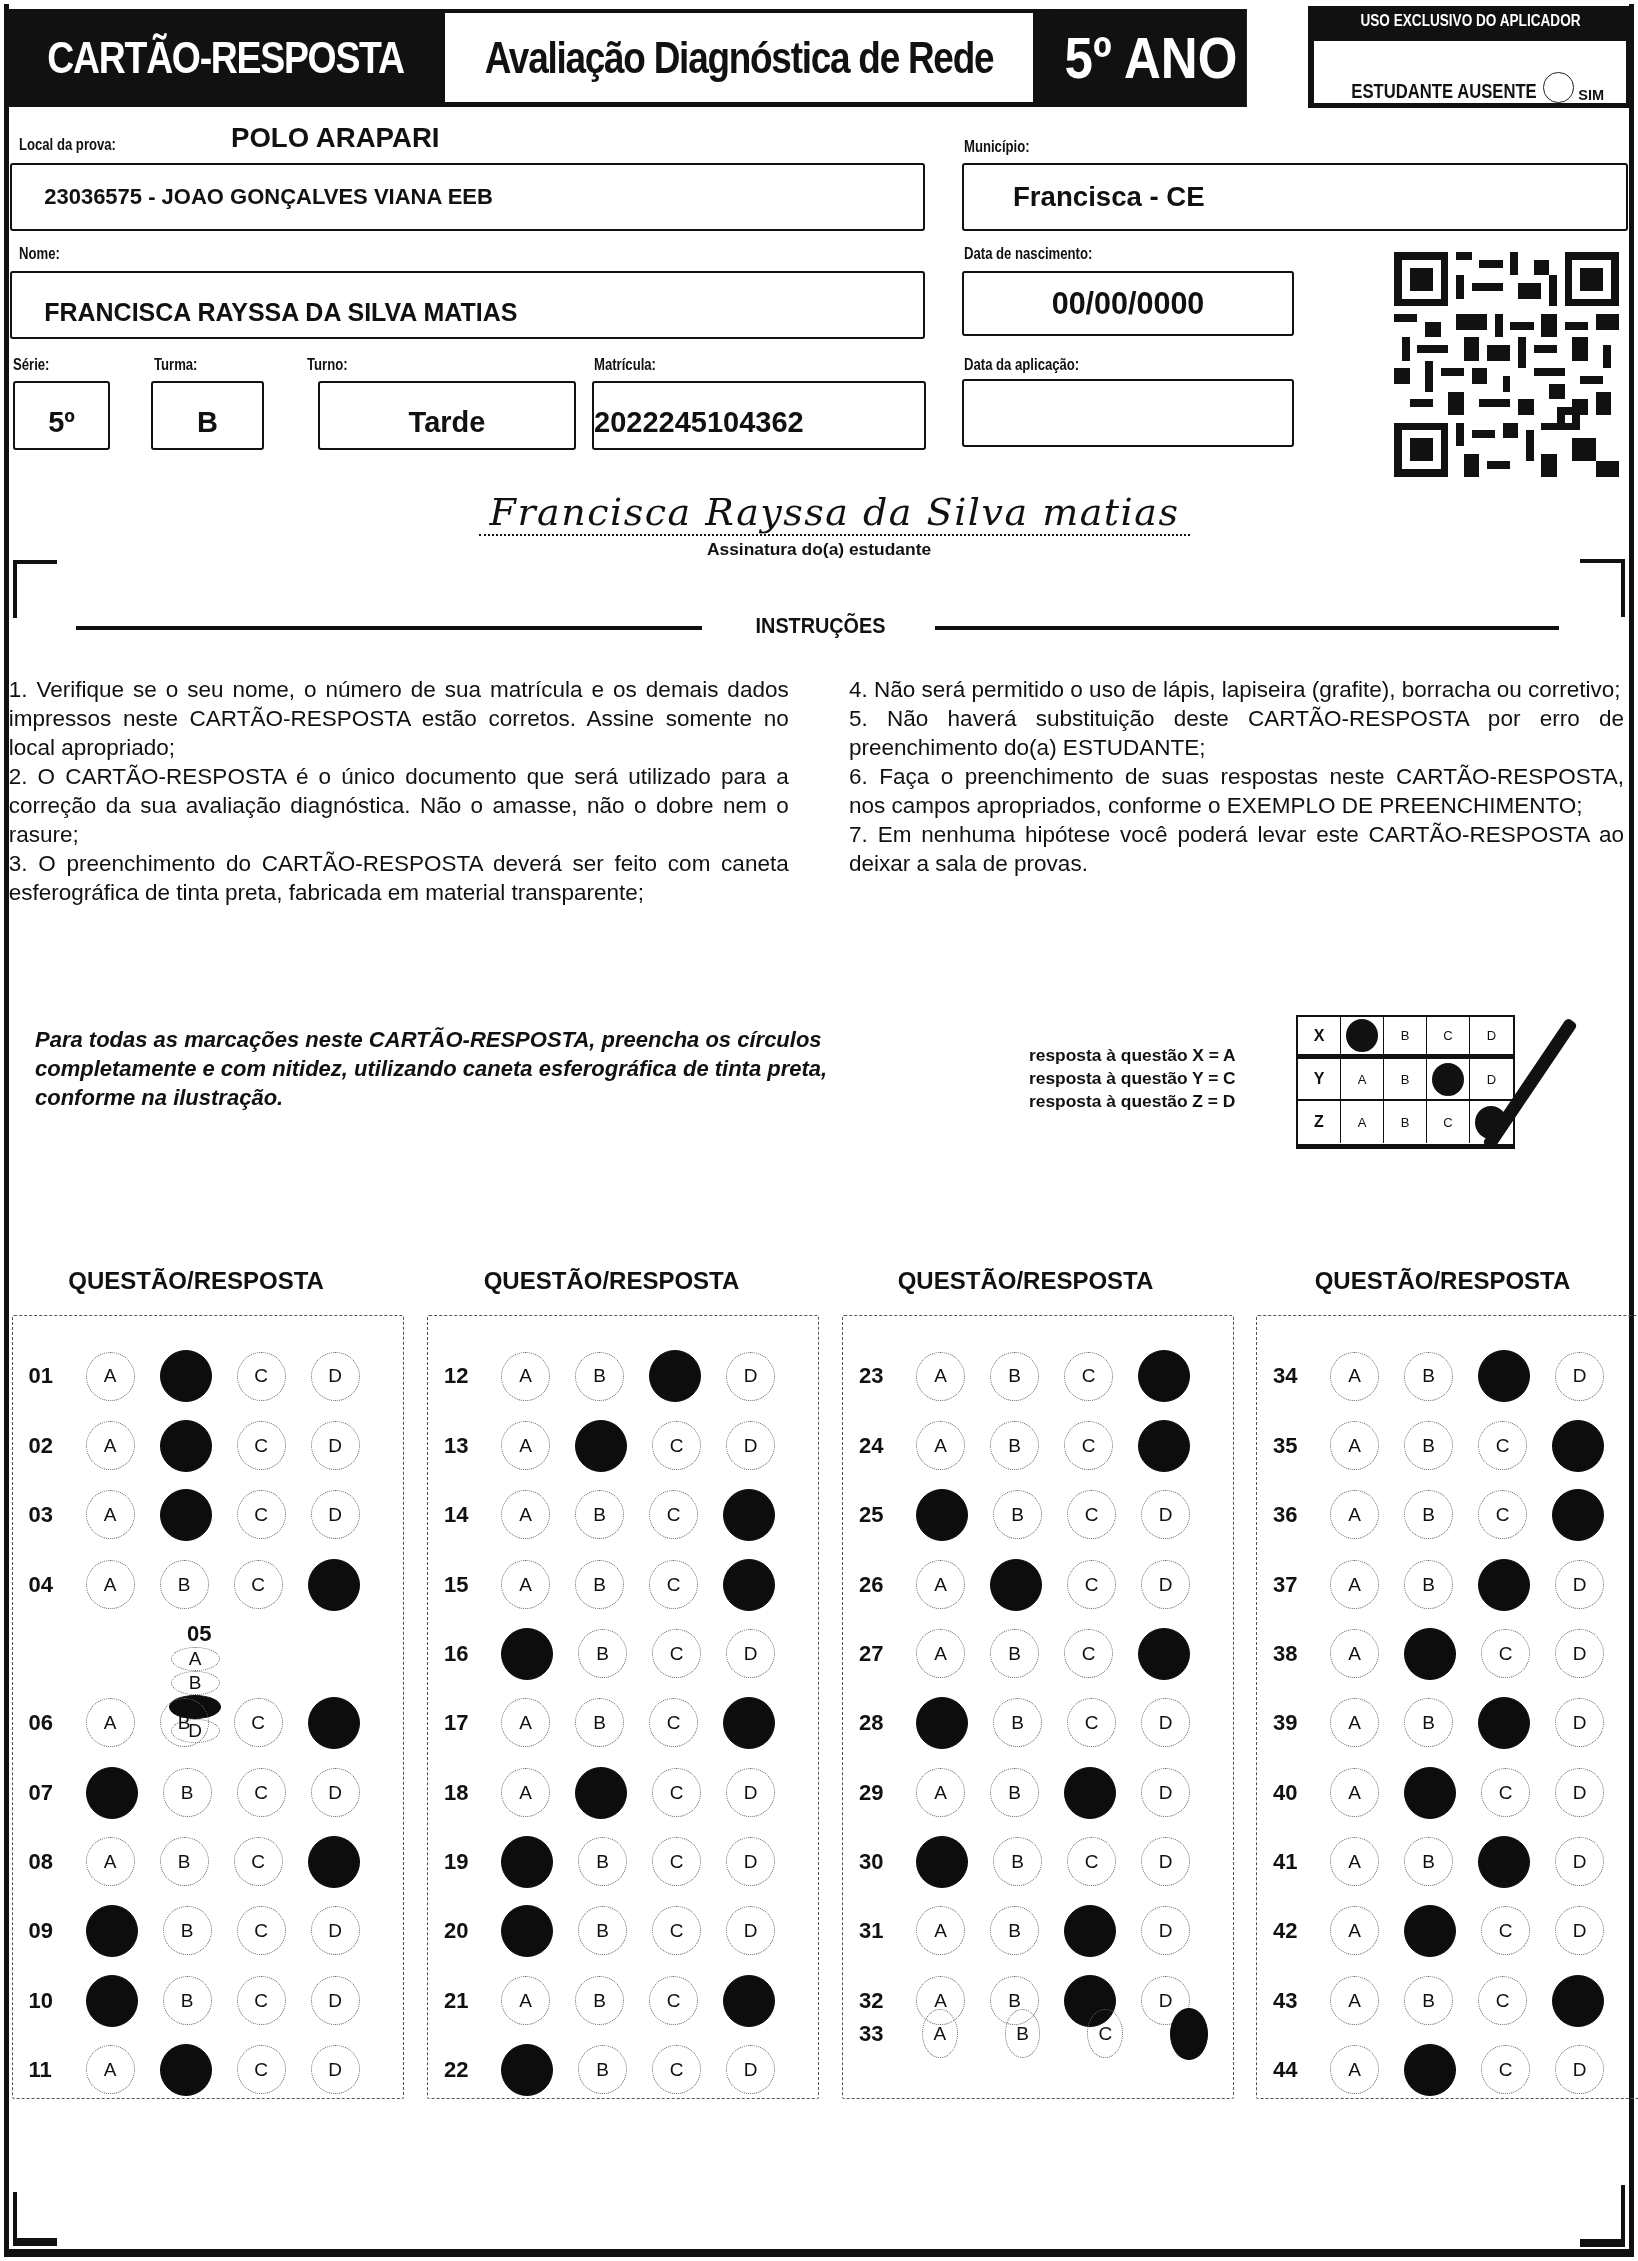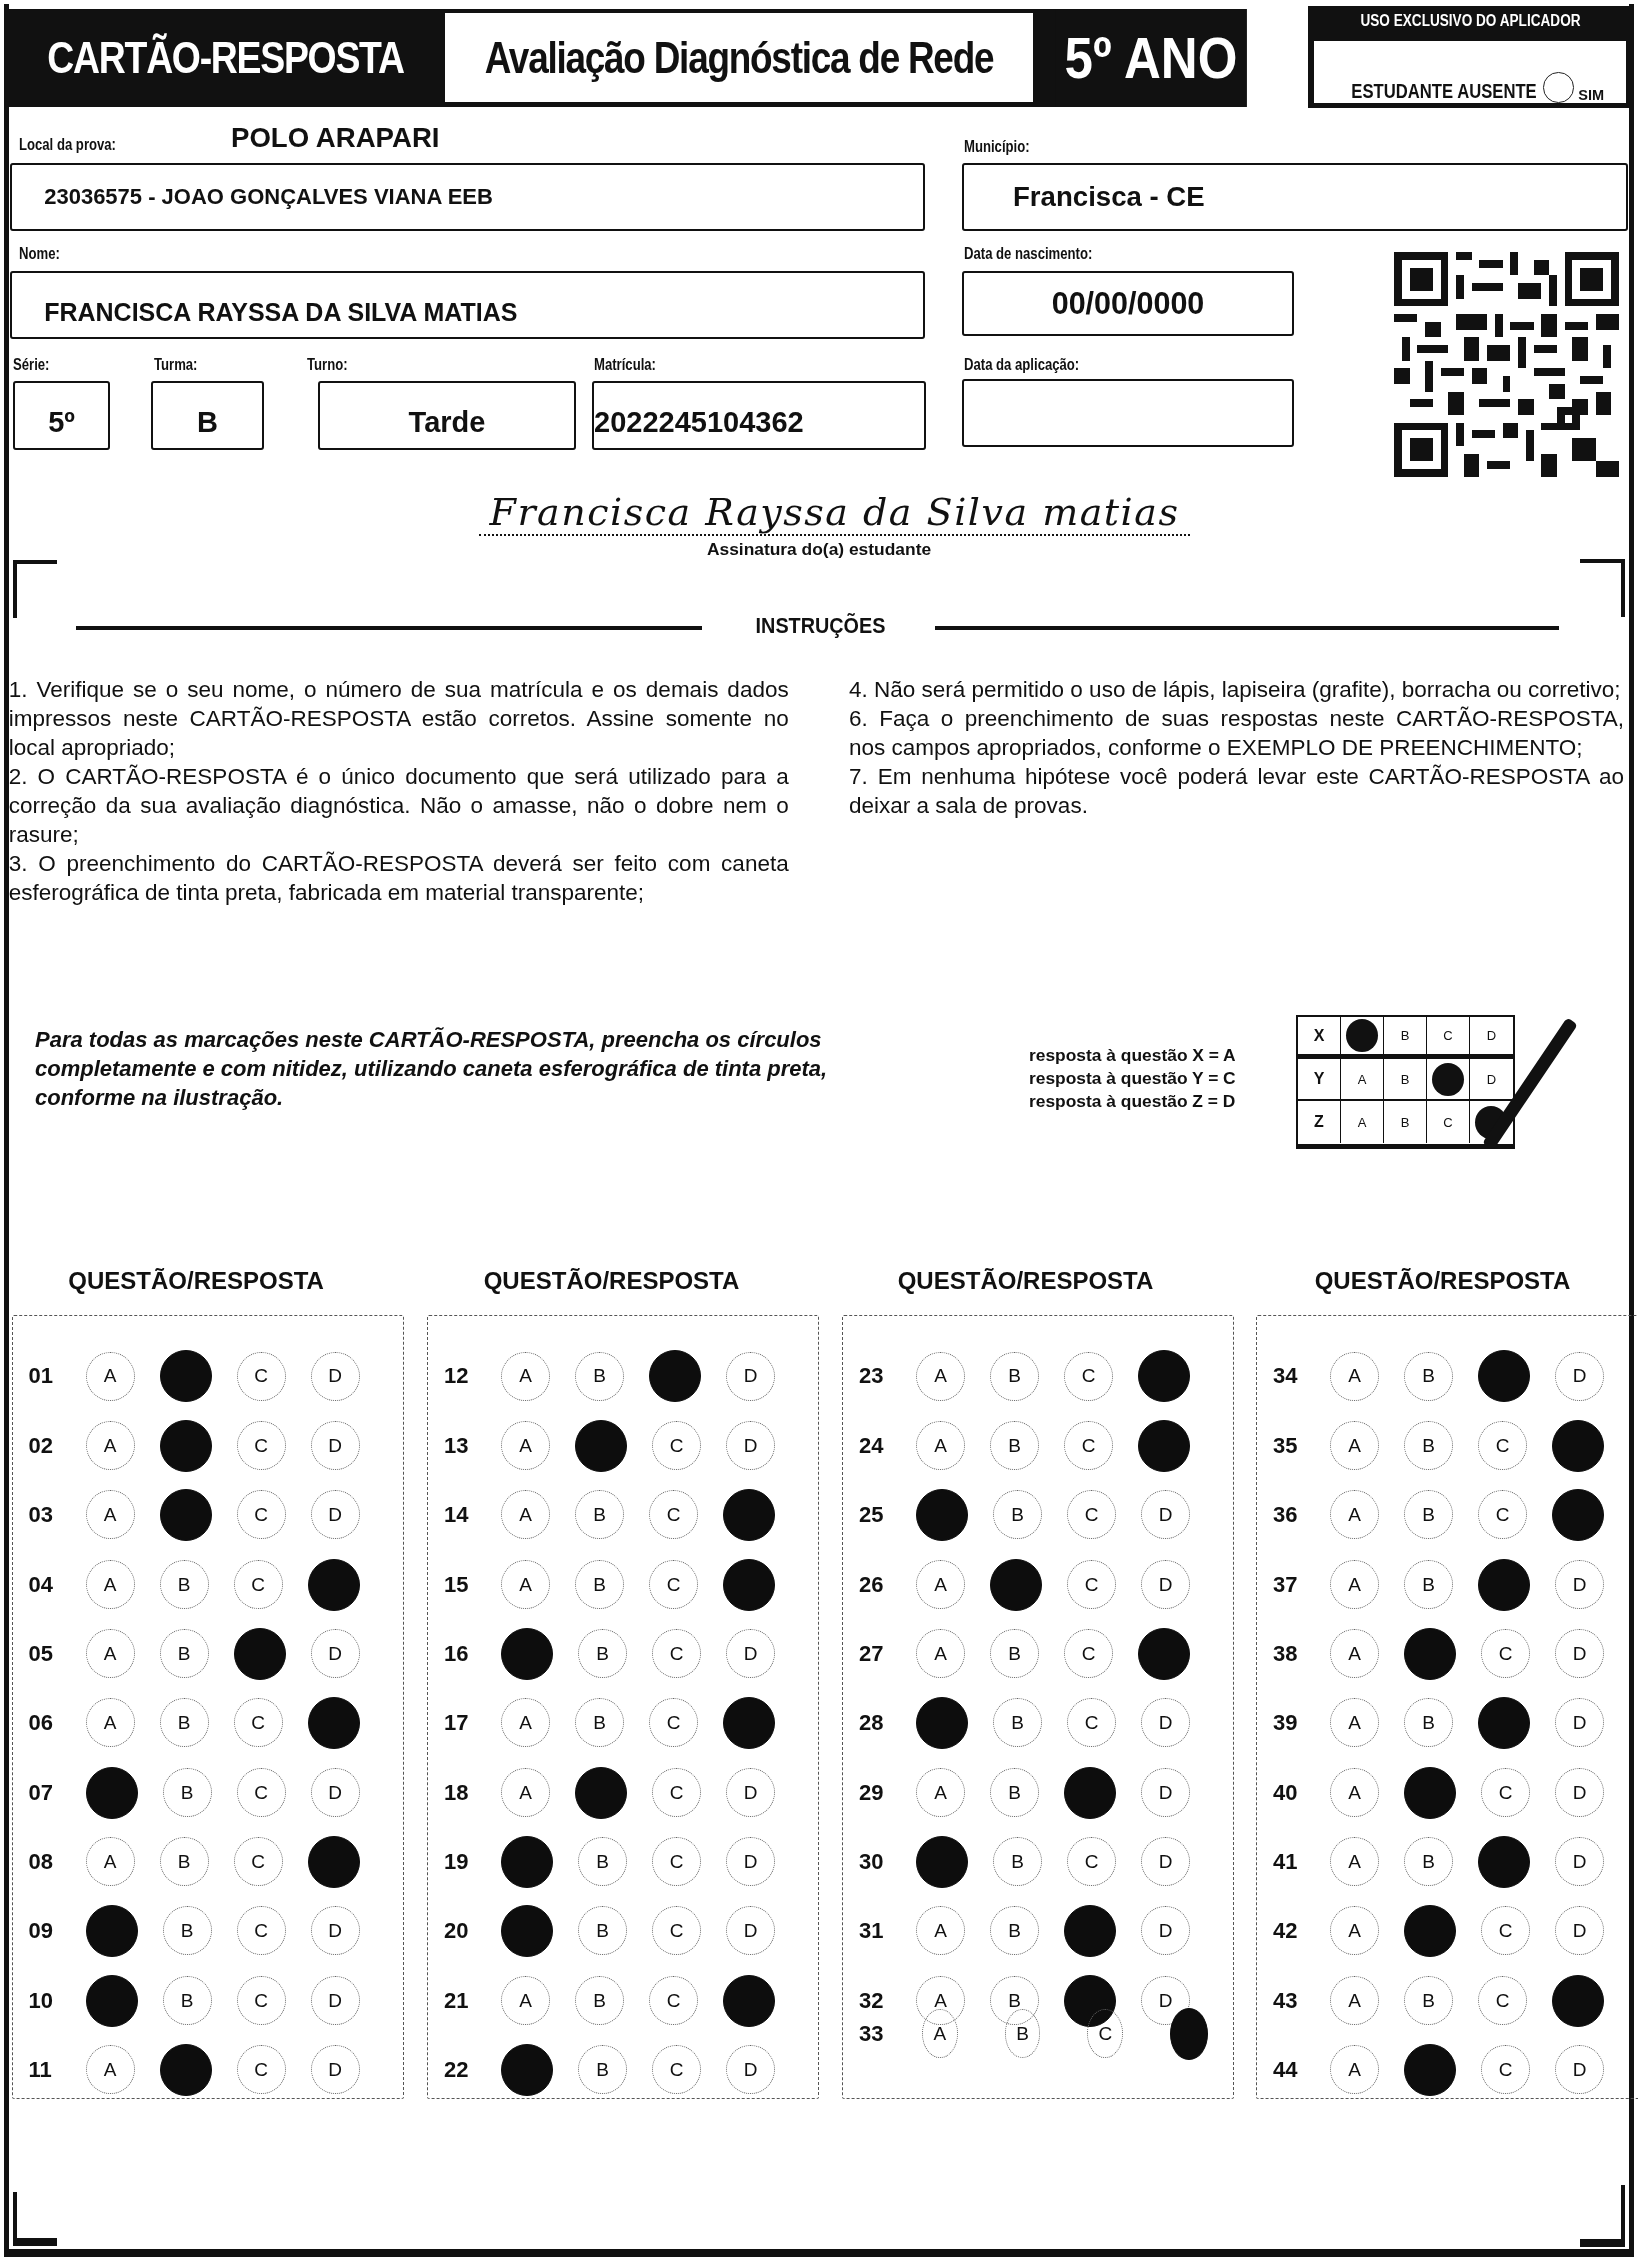--- a/index.html
+++ b/index.html
@@ -209,20 +209,21 @@
 <div class="instr-line" style="left:935px;width:624px;"></div>
 <div class="instr-title">INSTRUÇÕES</div>
 
 <div class="instr-col" style="left:8.7px;width:780px;">
   <p>1. Verifique se o seu nome, o número de sua matrícula e os demais dados impressos neste CARTÃO-RESPOSTA estão corretos. Assine somente no local apropriado;</p>
   <p>2. O CARTÃO-RESPOSTA é o único documento que será utilizado para a correção da sua avaliação diagnóstica. Não o amasse, não o dobre nem o rasure;</p>
   <p>3. O preenchimento do CARTÃO-RESPOSTA deverá ser feito com caneta esferográfica de tinta preta, fabricada em material transparente;</p>
 </div>
 <div class="instr-col" style="left:849px;width:775px;">
   <p>4. Não será permitido o uso de lápis, lapiseira (grafite), borracha ou corretivo;</p>
+  <p>5. Não haverá substituição deste CARTÃO-RESPOSTA por erro de preenchimento do(a) ESTUDANTE;</p>
   <p>6. Faça o preenchimento de suas respostas neste CARTÃO-RESPOSTA, nos campos apropriados, conforme o EXEMPLO DE PREENCHIMENTO;</p>
   <p>7. Em nenhuma hipótese você poderá levar este CARTÃO-RESPOSTA ao deixar a sala de provas.</p>
 </div>
 
 <div class="fill-text">Para todas as marcações neste CARTÃO-RESPOSTA, preencha os círculos completamente e com nitidez, utilizando caneta esferográfica de tinta preta, conforme na ilustração.</div>
 <div class="ex-legend">
   <div>resposta à questão X = A</div>
   <div>resposta à questão Y = C</div>
   <div>resposta à questão Z = D</div>
 </div>
@@ -281,21 +282,21 @@
         <div class="bubble">C</div>
         <div class="bubble">D</div>
       </div>
       <div class="q-row" style="top: 236px;">
         <div class="q-num">04</div>
         <div class="bubble">A</div>
         <div class="bubble">B</div>
         <div class="bubble">C</div>
         <div class="bubble filled">D</div>
       </div>
-      <div class="q-row" style="top: 305px;">
+      <div class="q-row" style="top: 305px; flex-direction: column;">
         <div class="q-num">05</div>
         <div class="bubble">A</div>
         <div class="bubble">B</div>
         <div class="bubble filled">C</div>
         <div class="bubble">D</div>
       </div>
       <div class="q-row" style="top: 374px;">
         <div class="q-num">06</div>
         <div class="bubble">A</div>
         <div class="bubble">B</div>

